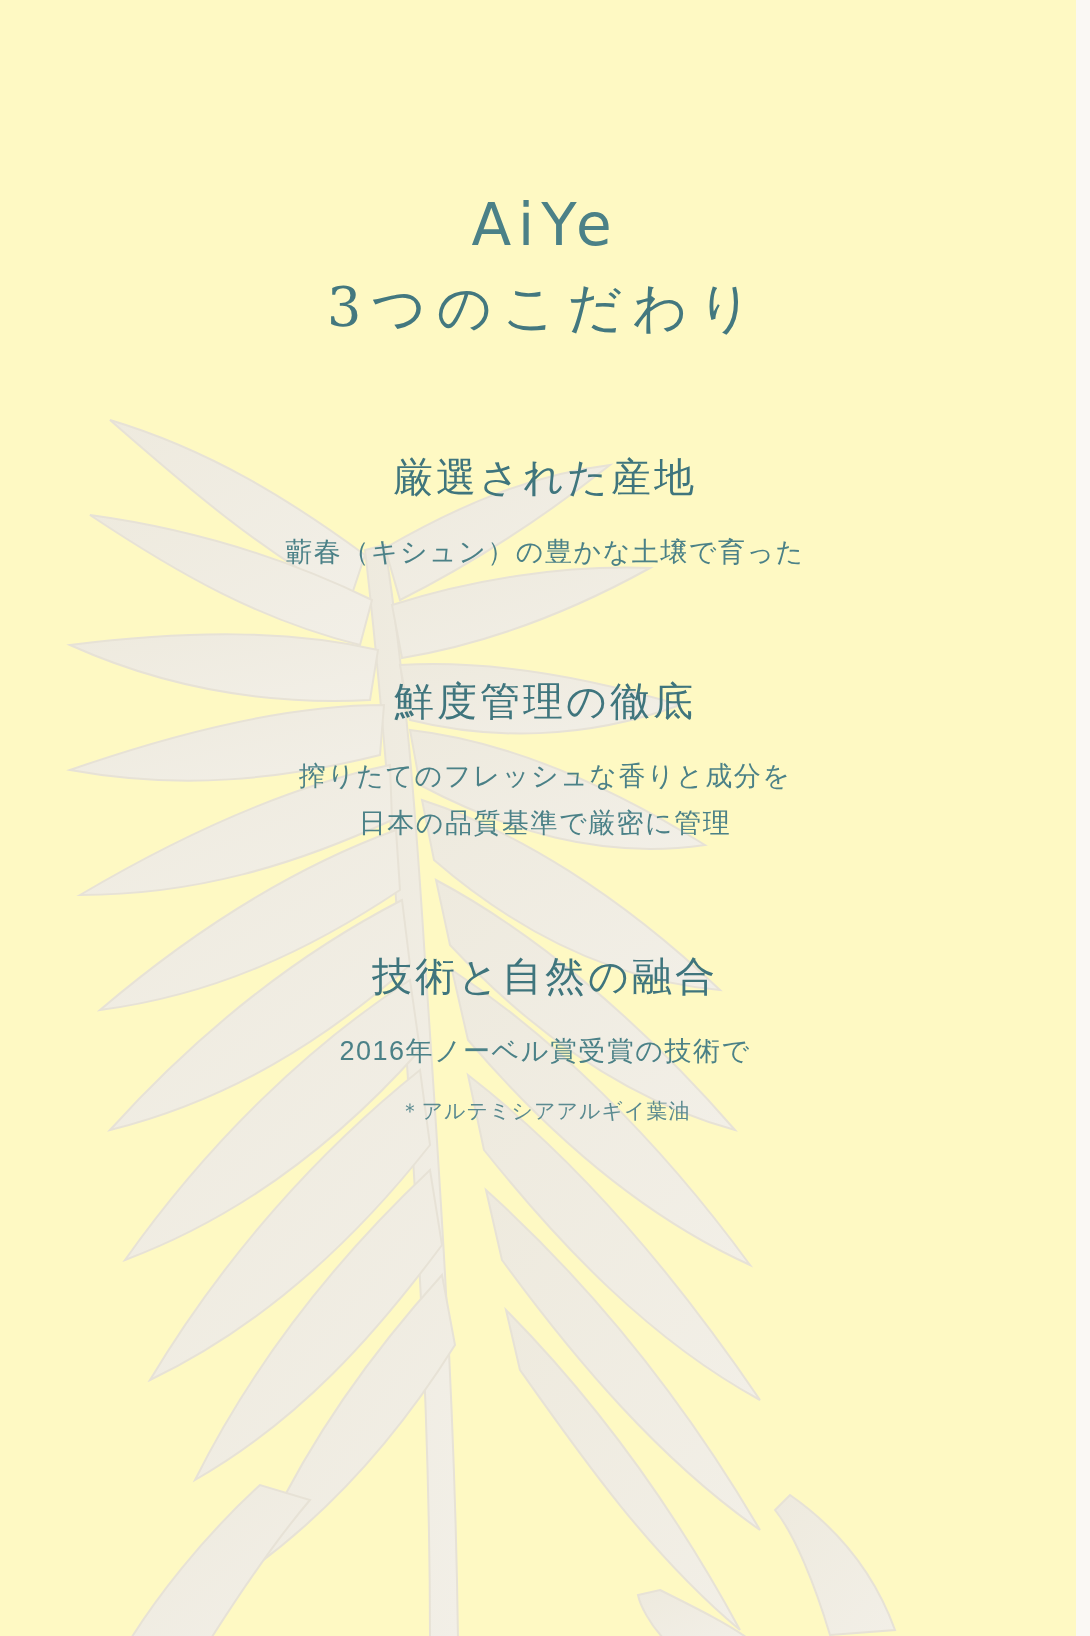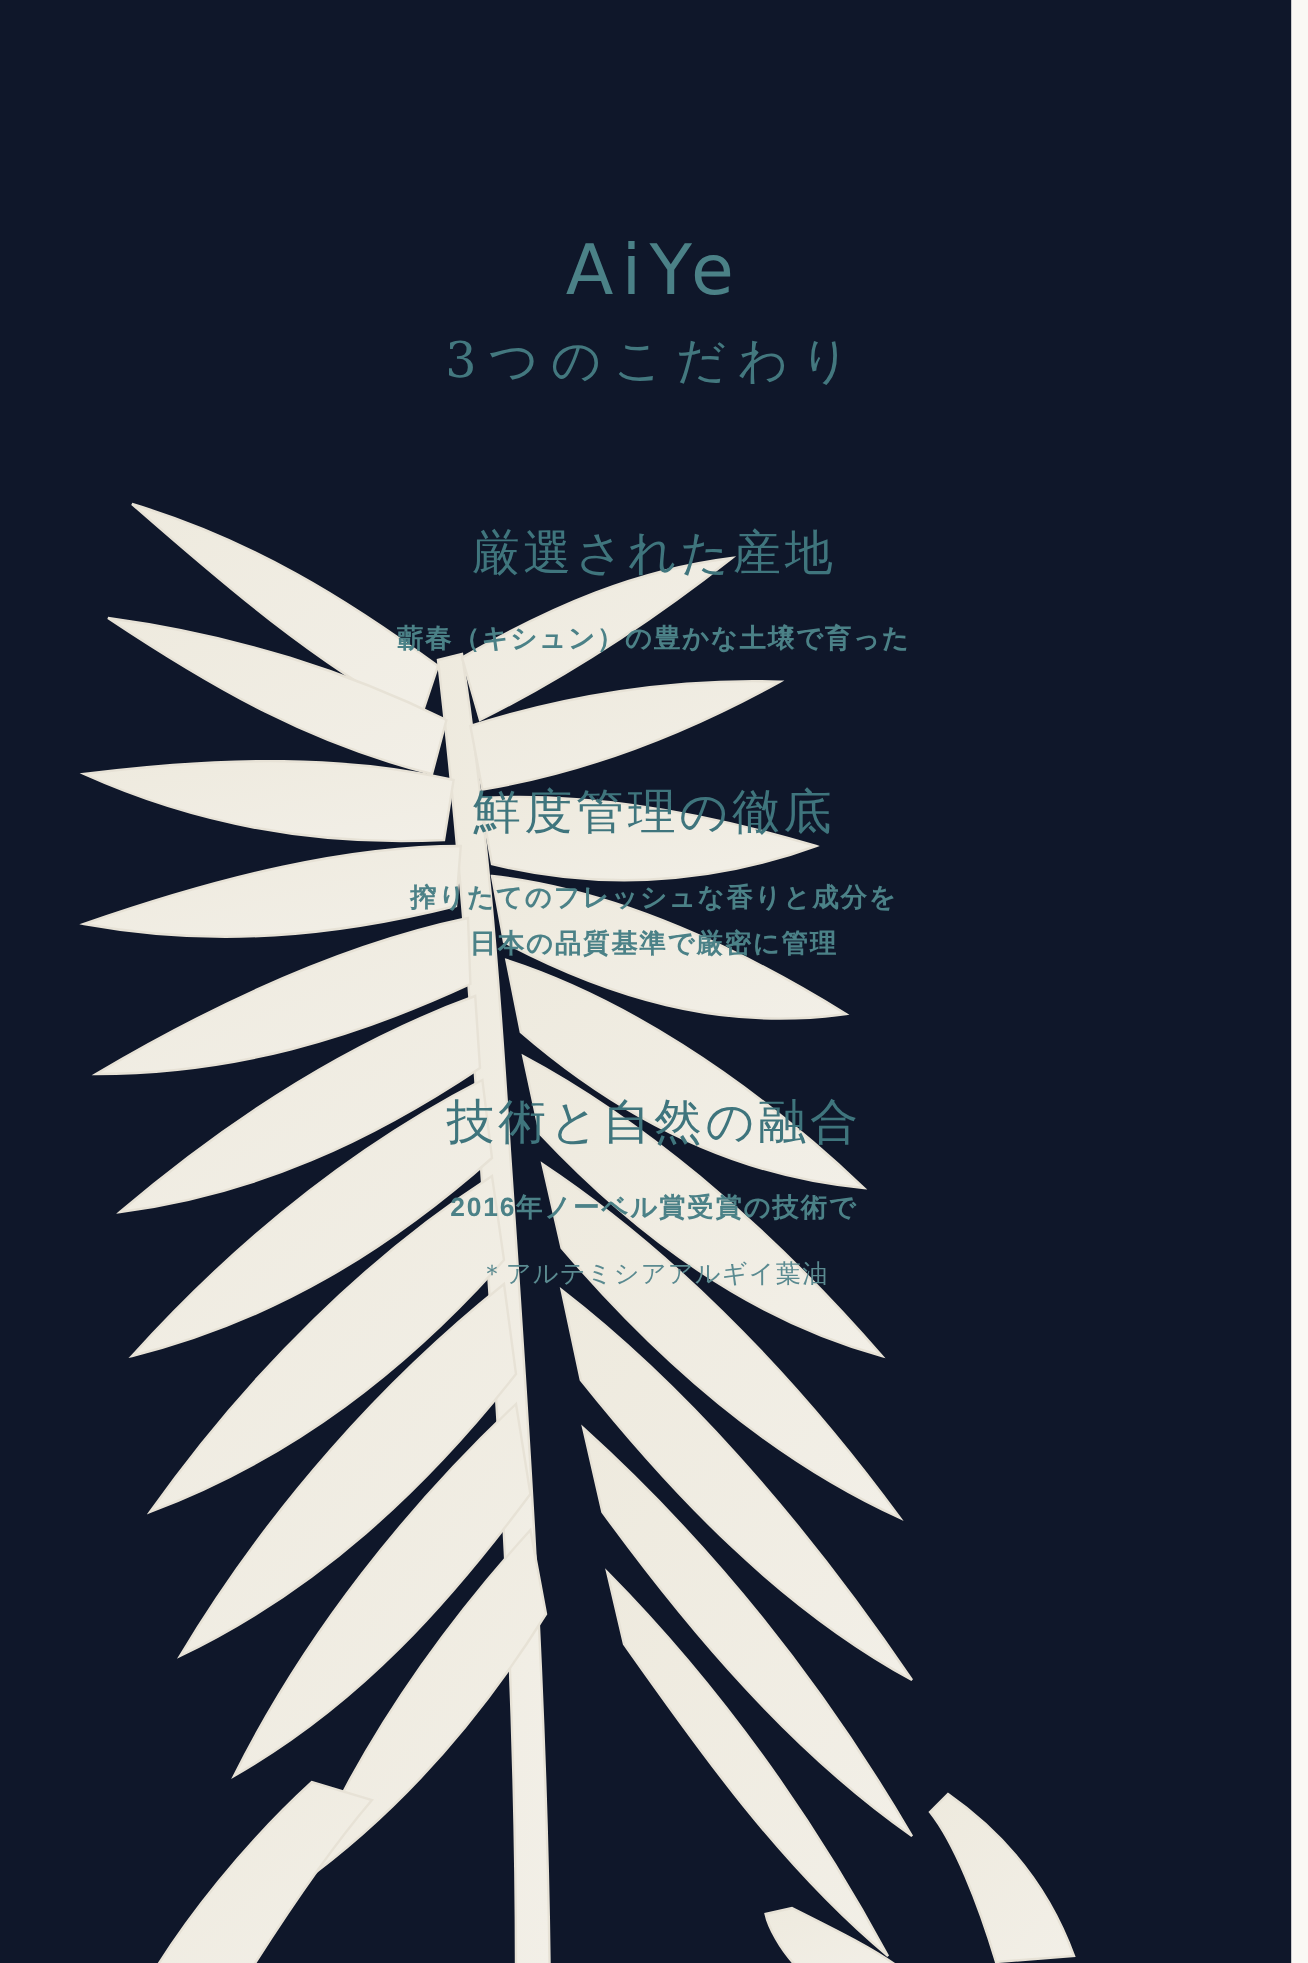--- a/index.html
+++ b/index.html
@@ -11,21 +11,21 @@
     height: 1636px;
     background: #f7f4ee;
     font-family: "Liberation Sans", sans-serif;
     overflow: hidden;
   }
 
   .page {
     position: relative;
     width: 1090px;
     height: 1636px;
-    background: #0f172a;
+    background: #fef9c3;
     overflow: hidden;
   }
 
   
   .edge-strip {
     position: absolute;
     top: 0;
     right: 0;
     width: 14px;
     height: 100%;
@@ -60,21 +60,21 @@
     font-size: 58px;
     letter-spacing: 7px;
     font-weight: 400;
     color: #4b8187;
     font-family: "DejaVu Sans", sans-serif;
     line-height: 1;
   }
 
   .page-title {
     margin: 22px 0 0 0;
-    font-size: 41px;
+    font-size: 54px;
     font-weight: 400;
     letter-spacing: 10px;
     color: #43787f;
     font-family: "DejaVu Serif", serif;
     line-height: 1.2;
   }
 
   .sections {
     margin-top: 110px;
   }
@@ -90,22 +90,22 @@
     margin: 16px 0 26px 0;
     font-size: 40px;
     font-weight: 400;
     letter-spacing: 3px;
     color: #3f757d;
     line-height: 1.3;
   }
 
   .section-body {
     margin: 6px;
-    font-size: 22px;
-    font-weight: 700;
+    font-size: 27px;
+    font-weight: 400;
     letter-spacing: 1.5px;
     color: #4b8187;
     line-height: 1.72;
   }
   .section-body .line {
     display: block;
   }
 
   .footnote {
     margin: 22px 0 0 0;

